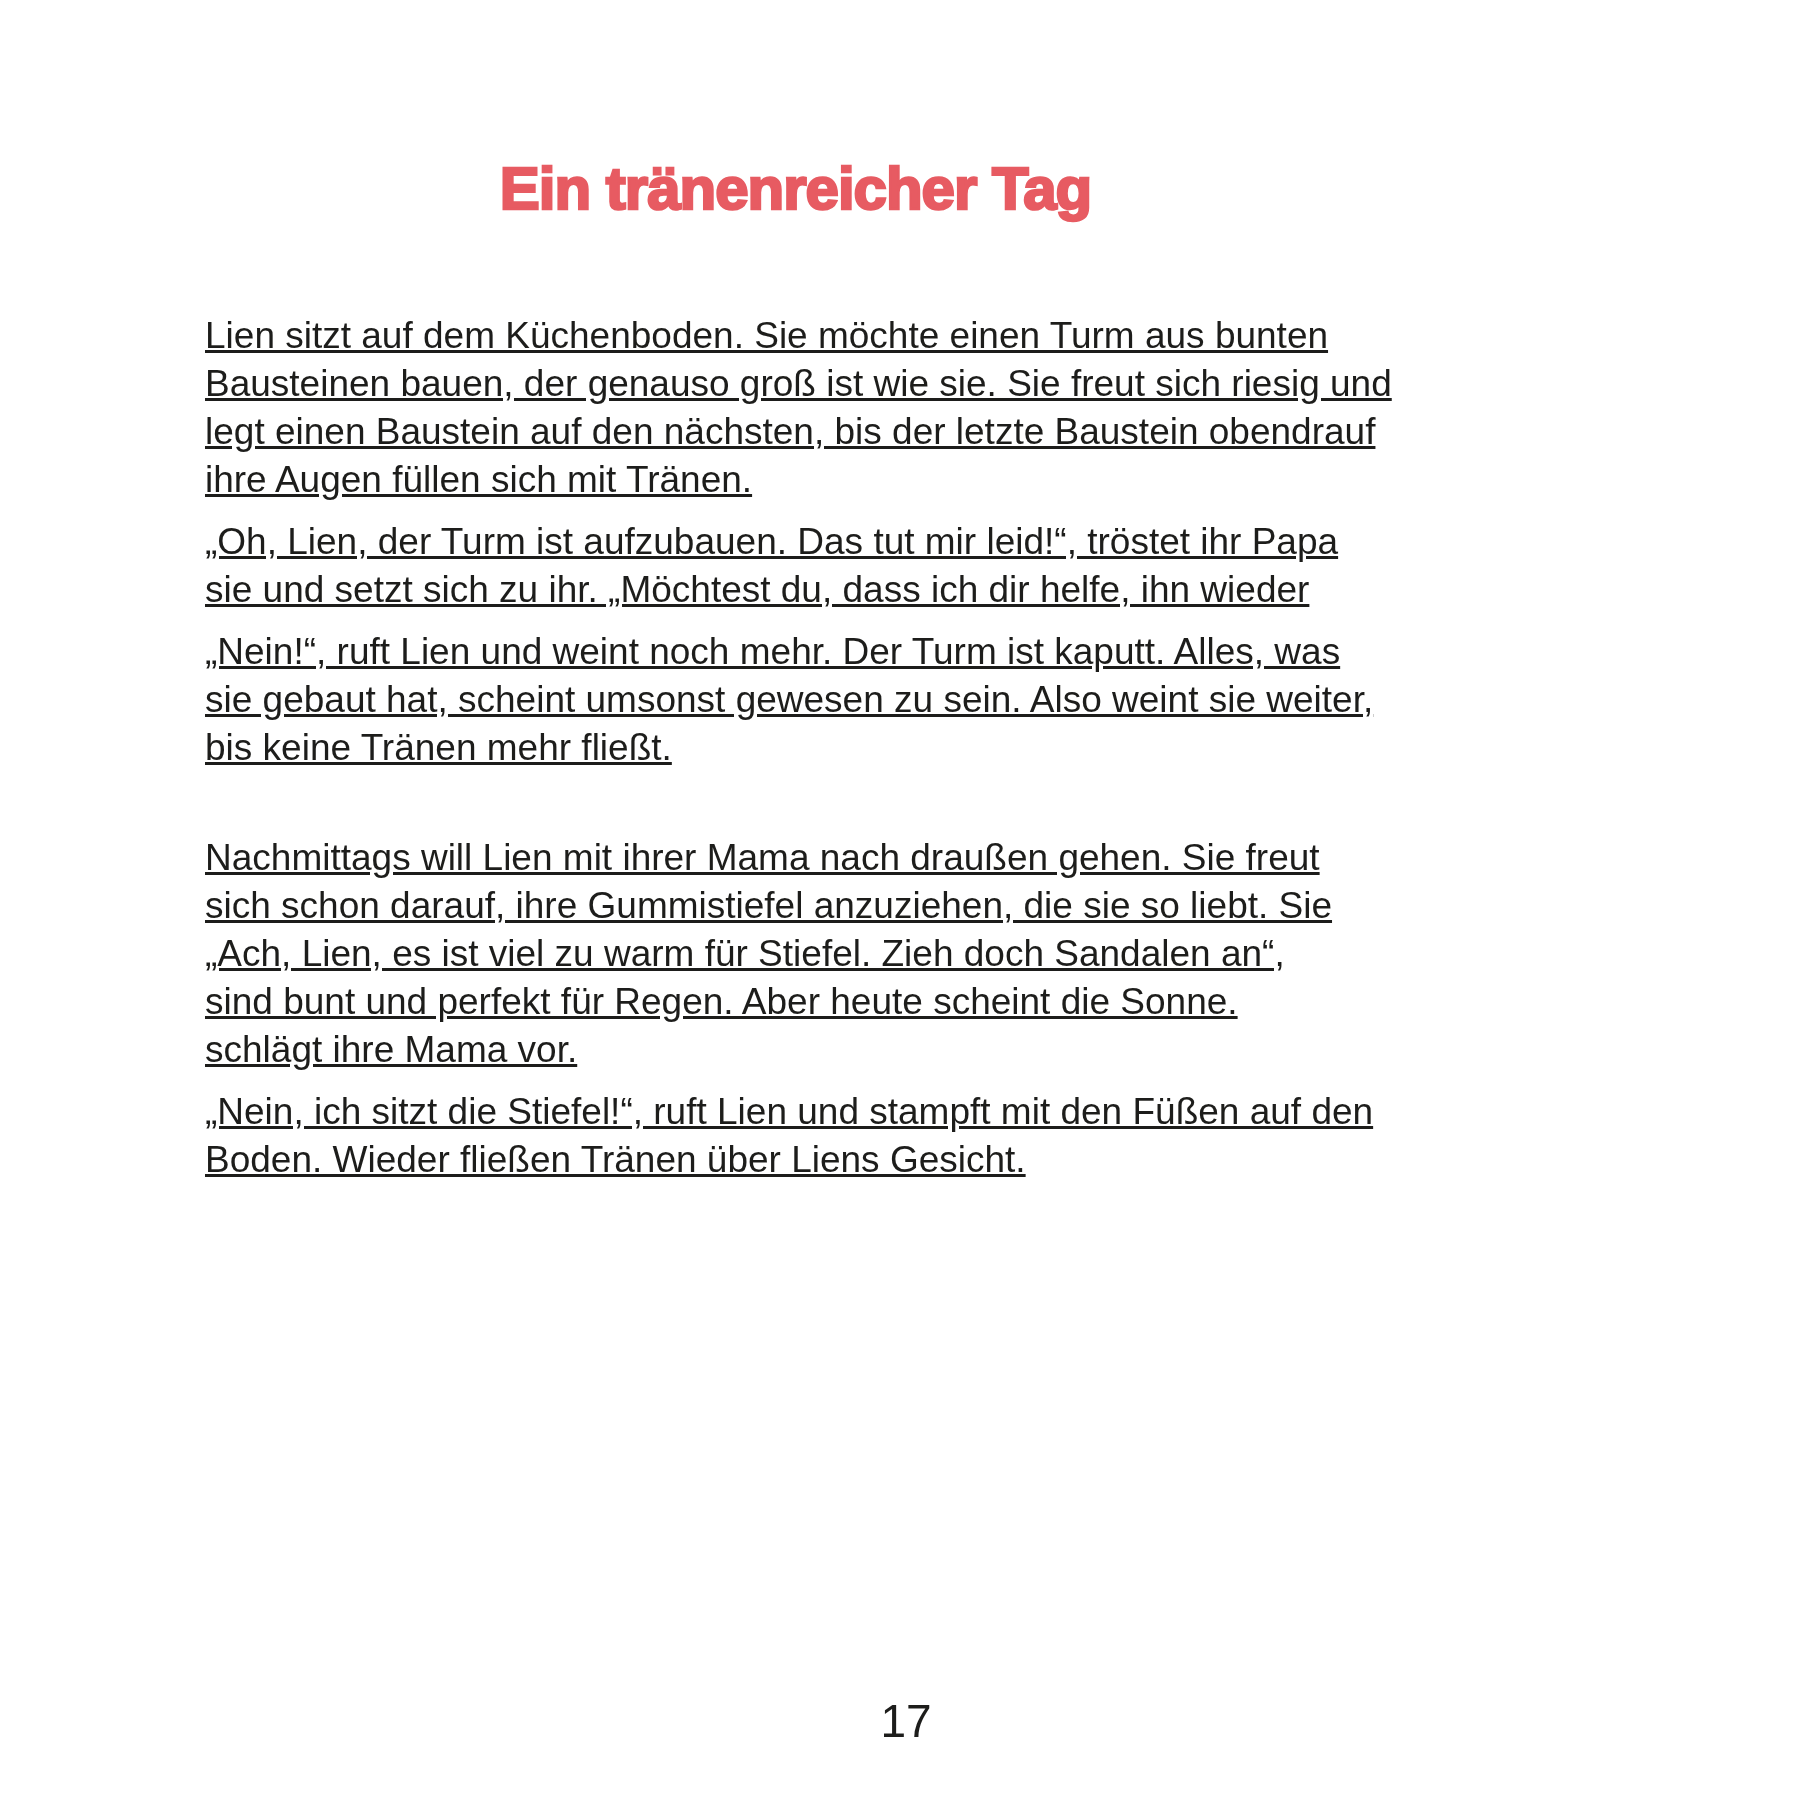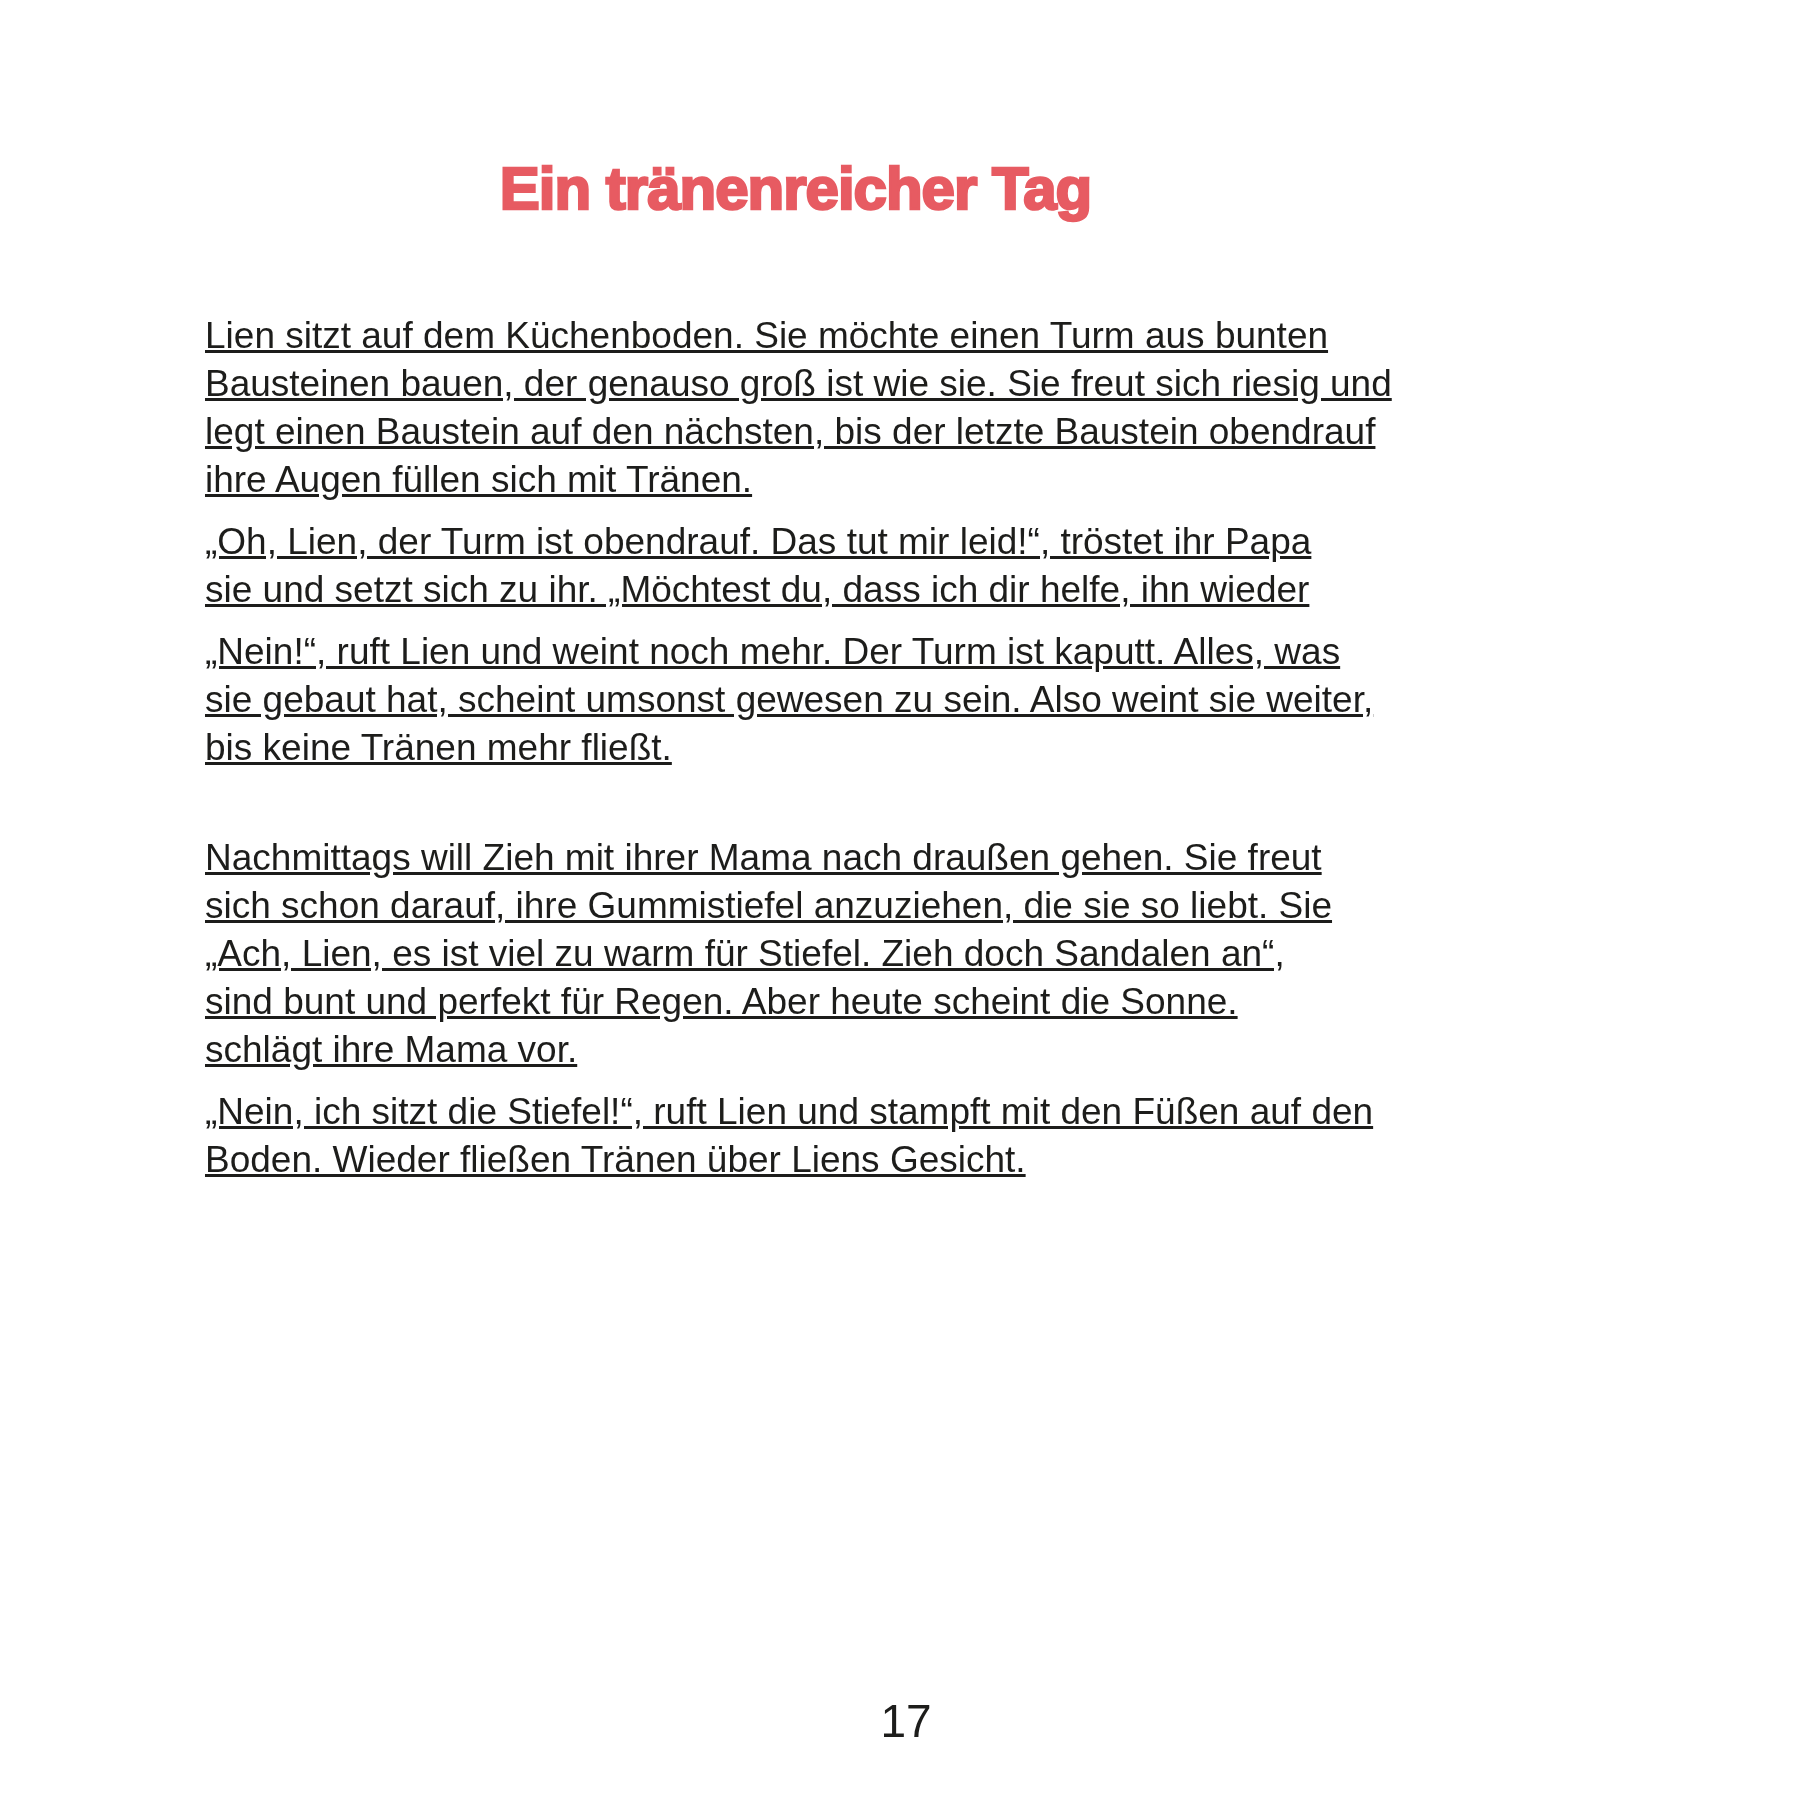--- a/index.html
+++ b/index.html
@@ -77,32 +77,32 @@
     <div class="text-block">
 
       <p class="para">
         <span class="line">Lien sitzt auf dem Küchenboden. Sie möchte einen Turm aus bunten</span>
         <span class="line">Bausteinen bauen, der genauso groß ist wie sie. Sie freut sich riesig und</span>
         <span class="line">legt einen Baustein auf den nächsten, bis der letzte Baustein obendrauf</span>
         <span class="line">ihre Augen füllen sich mit Tränen.</span>
       </p>
 
       <p class="para">
-        <span class="line">„Oh, Lien, der Turm ist obendrauf. Das tut mir leid!“, tröstet ihr Papa</span>
+        <span class="line">„Oh, Lien, der Turm ist aufzubauen. Das tut mir leid!“, tröstet ihr Papa</span>
         <span class="line">sie und setzt sich zu ihr. „Möchtest du, dass ich dir helfe, ihn wieder</span>
       </p>
 
       <p class="para">
         <span class="line">„Nein!“, ruft Lien und weint noch mehr. Der Turm ist kaputt. Alles, was</span>
         <span class="line">sie gebaut hat, scheint umsonst gewesen zu sein. Also weint sie weiter,</span>
         <span class="line">bis keine Tränen mehr fließt.</span>
       </p>
 
       <p class="para scene-break">
-        <span class="line">Nachmittags will Zieh mit ihrer Mama nach draußen gehen. Sie freut</span>
+        <span class="line">Nachmittags will Lien mit ihrer Mama nach draußen gehen. Sie freut</span>
         <span class="line">sich schon darauf, ihre Gummistiefel anzuziehen, die sie so liebt. Sie</span>
         <span class="line">„Ach, Lien, es ist viel zu warm für Stiefel. Zieh doch Sandalen an“,</span>
         <span class="line">sind bunt und perfekt für Regen. Aber heute scheint die Sonne.</span>
         <span class="line">schlägt ihre Mama vor.</span>
       </p>
 
       <p class="para">
         <span class="line">„Nein, ich sitzt die Stiefel!“, ruft Lien und stampft mit den Füßen auf den</span>
         <span class="line">Boden. Wieder fließen Tränen über Liens Gesicht.</span>
       </p>

